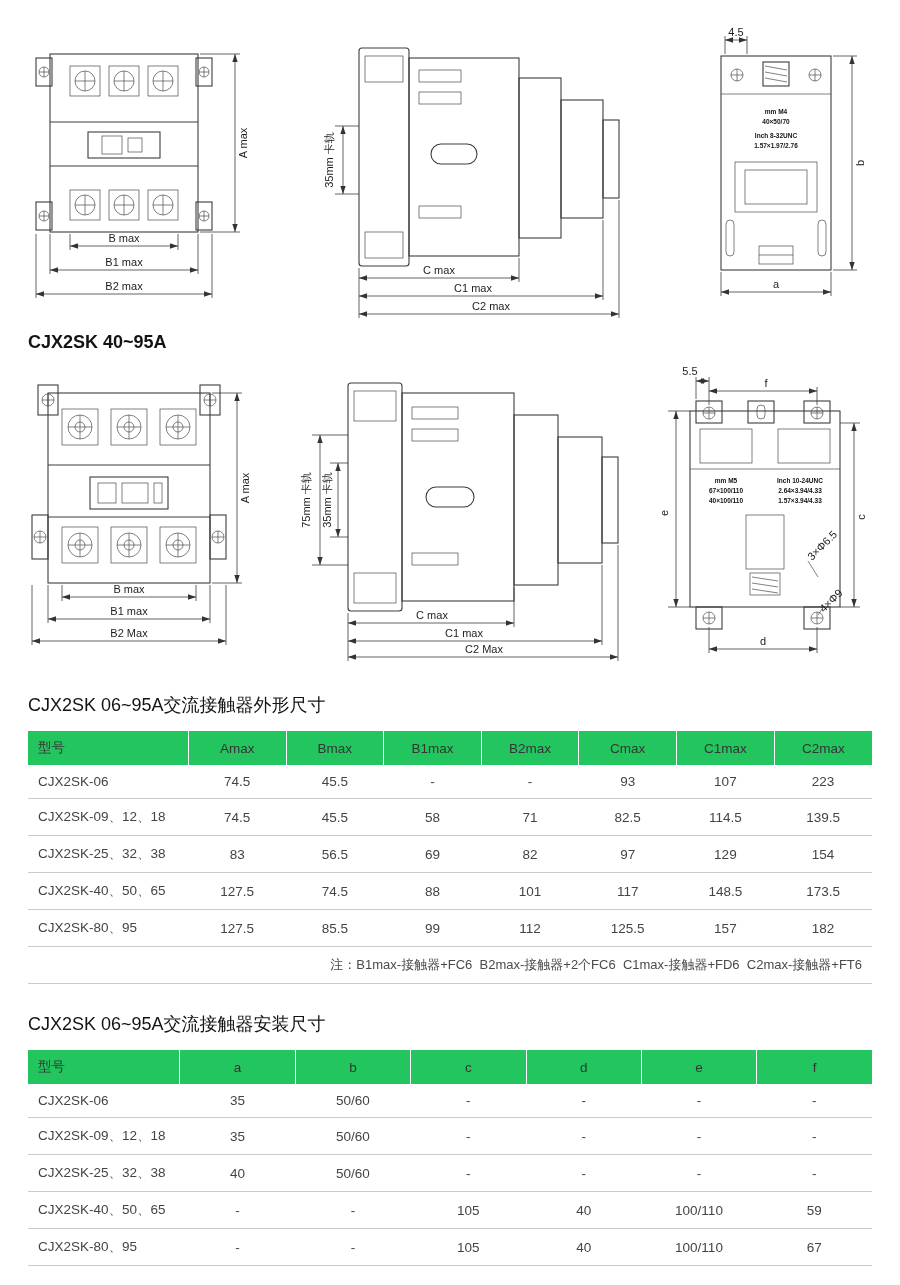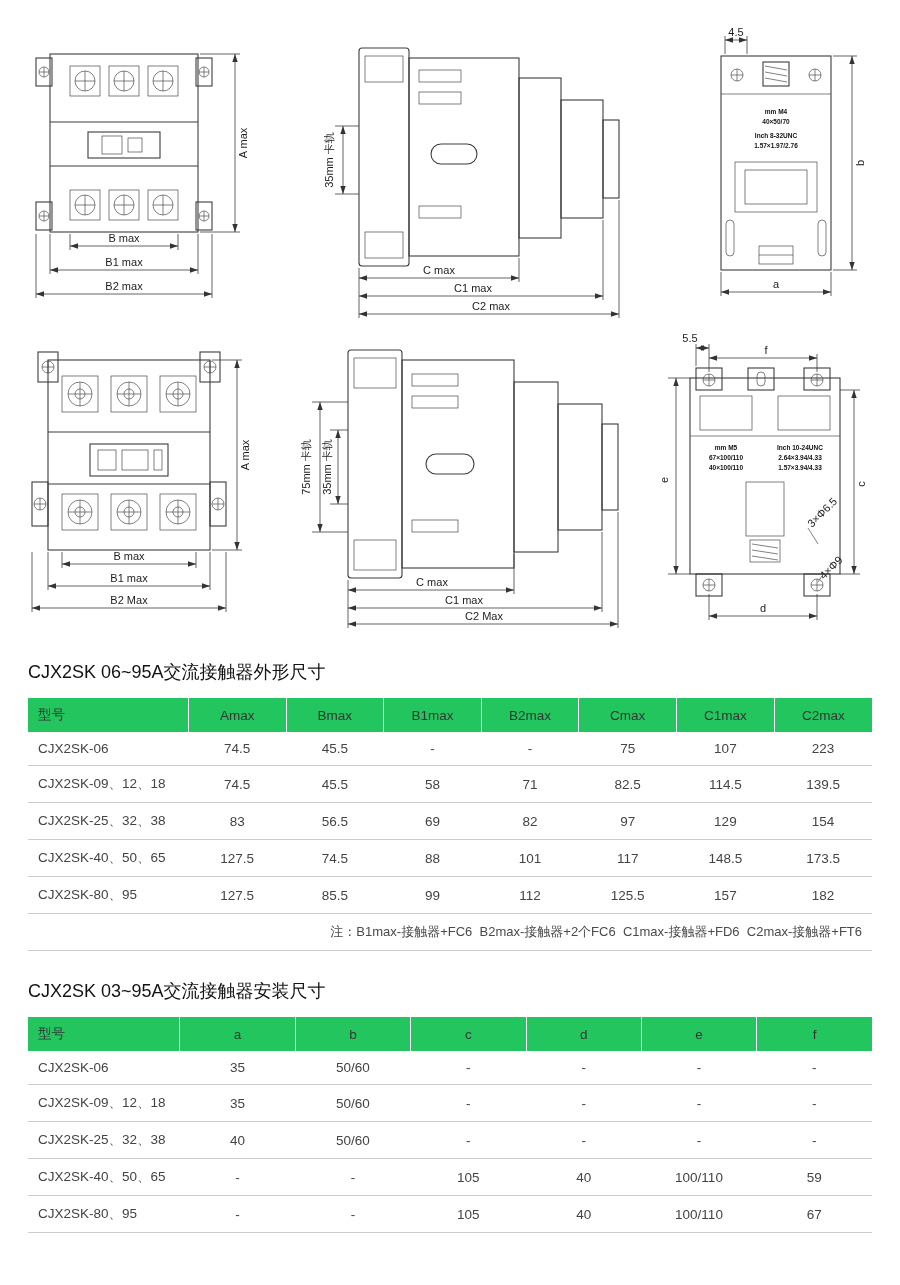--- a/index.html
+++ b/index.html
@@ -203,20 +203,21 @@
           <line class="dim" x1="24" y1="246" x2="24" y2="270"></line>
           <line class="dim" x1="134" y1="246" x2="134" y2="270"></line>
           <line class="dim" x1="24" y1="266" x2="134" y2="266" marker-start="url(#aS)" marker-end="url(#aE)"></line>
           <text class="dlabel" x="79" y="262" text-anchor="middle">a</text>
         </g>
       </svg>
     </div>
   </div>
 
   <div class="sec sec2">
+    <h2 class="sec-title">CJX2SK 40~95A</h2>
 
     <div class="drawings">
 
       <svg width="252" height="300" viewBox="0 0 252 300">
         <g class="ln">
           <rect x="20" y="28" width="162" height="190"></rect>
           <line x1="20" y1="100" x2="182" y2="100"></line>
           <line x1="20" y1="152" x2="182" y2="152"></line>
           <rect x="10" y="20" width="20" height="30"></rect>
           <rect x="172" y="20" width="20" height="30"></rect>
@@ -437,21 +438,21 @@
             <th>C2max</th>
           </tr>
         </thead>
       <tbody>
           <tr>
             <td>CJX2SK-06</td>
             <td>74.5</td>
             <td>45.5</td>
             <td>-</td>
             <td>-</td>
-            <td>75</td>
+            <td>93</td>
             <td>107</td>
             <td>223</td>
           </tr>
           <tr>
             <td>CJX2SK-09、12、18</td>
             <td>74.5</td>
             <td>45.5</td>
             <td>58</td>
             <td>71</td>
             <td>82.5</td>
@@ -491,21 +492,21 @@
         </tbody>
       <tfoot>
         <tr>
           <td colspan="8">注：B1max-接触器+FC6  B2max-接触器+2个FC6  C1max-接触器+FD6  C2max-接触器+FT6</td>
         </tr>
       </tfoot>
     </table>
   </div>
 
   <div class="tbl-wrap">
-    <h2 class="tbl-title">CJX2SK 03~95A交流接触器安装尺寸</h2>
+    <h2 class="tbl-title">CJX2SK 06~95A交流接触器安装尺寸</h2>
     <table>
       <colgroup>
         <col style="width:18%">
         <col style="width:13.67%">
           <col style="width:13.67%">
           <col style="width:13.67%">
         <col style="width:13.67%">
           <col style="width:13.66%">
           <col style="width:13.66%">
       </colgroup>

